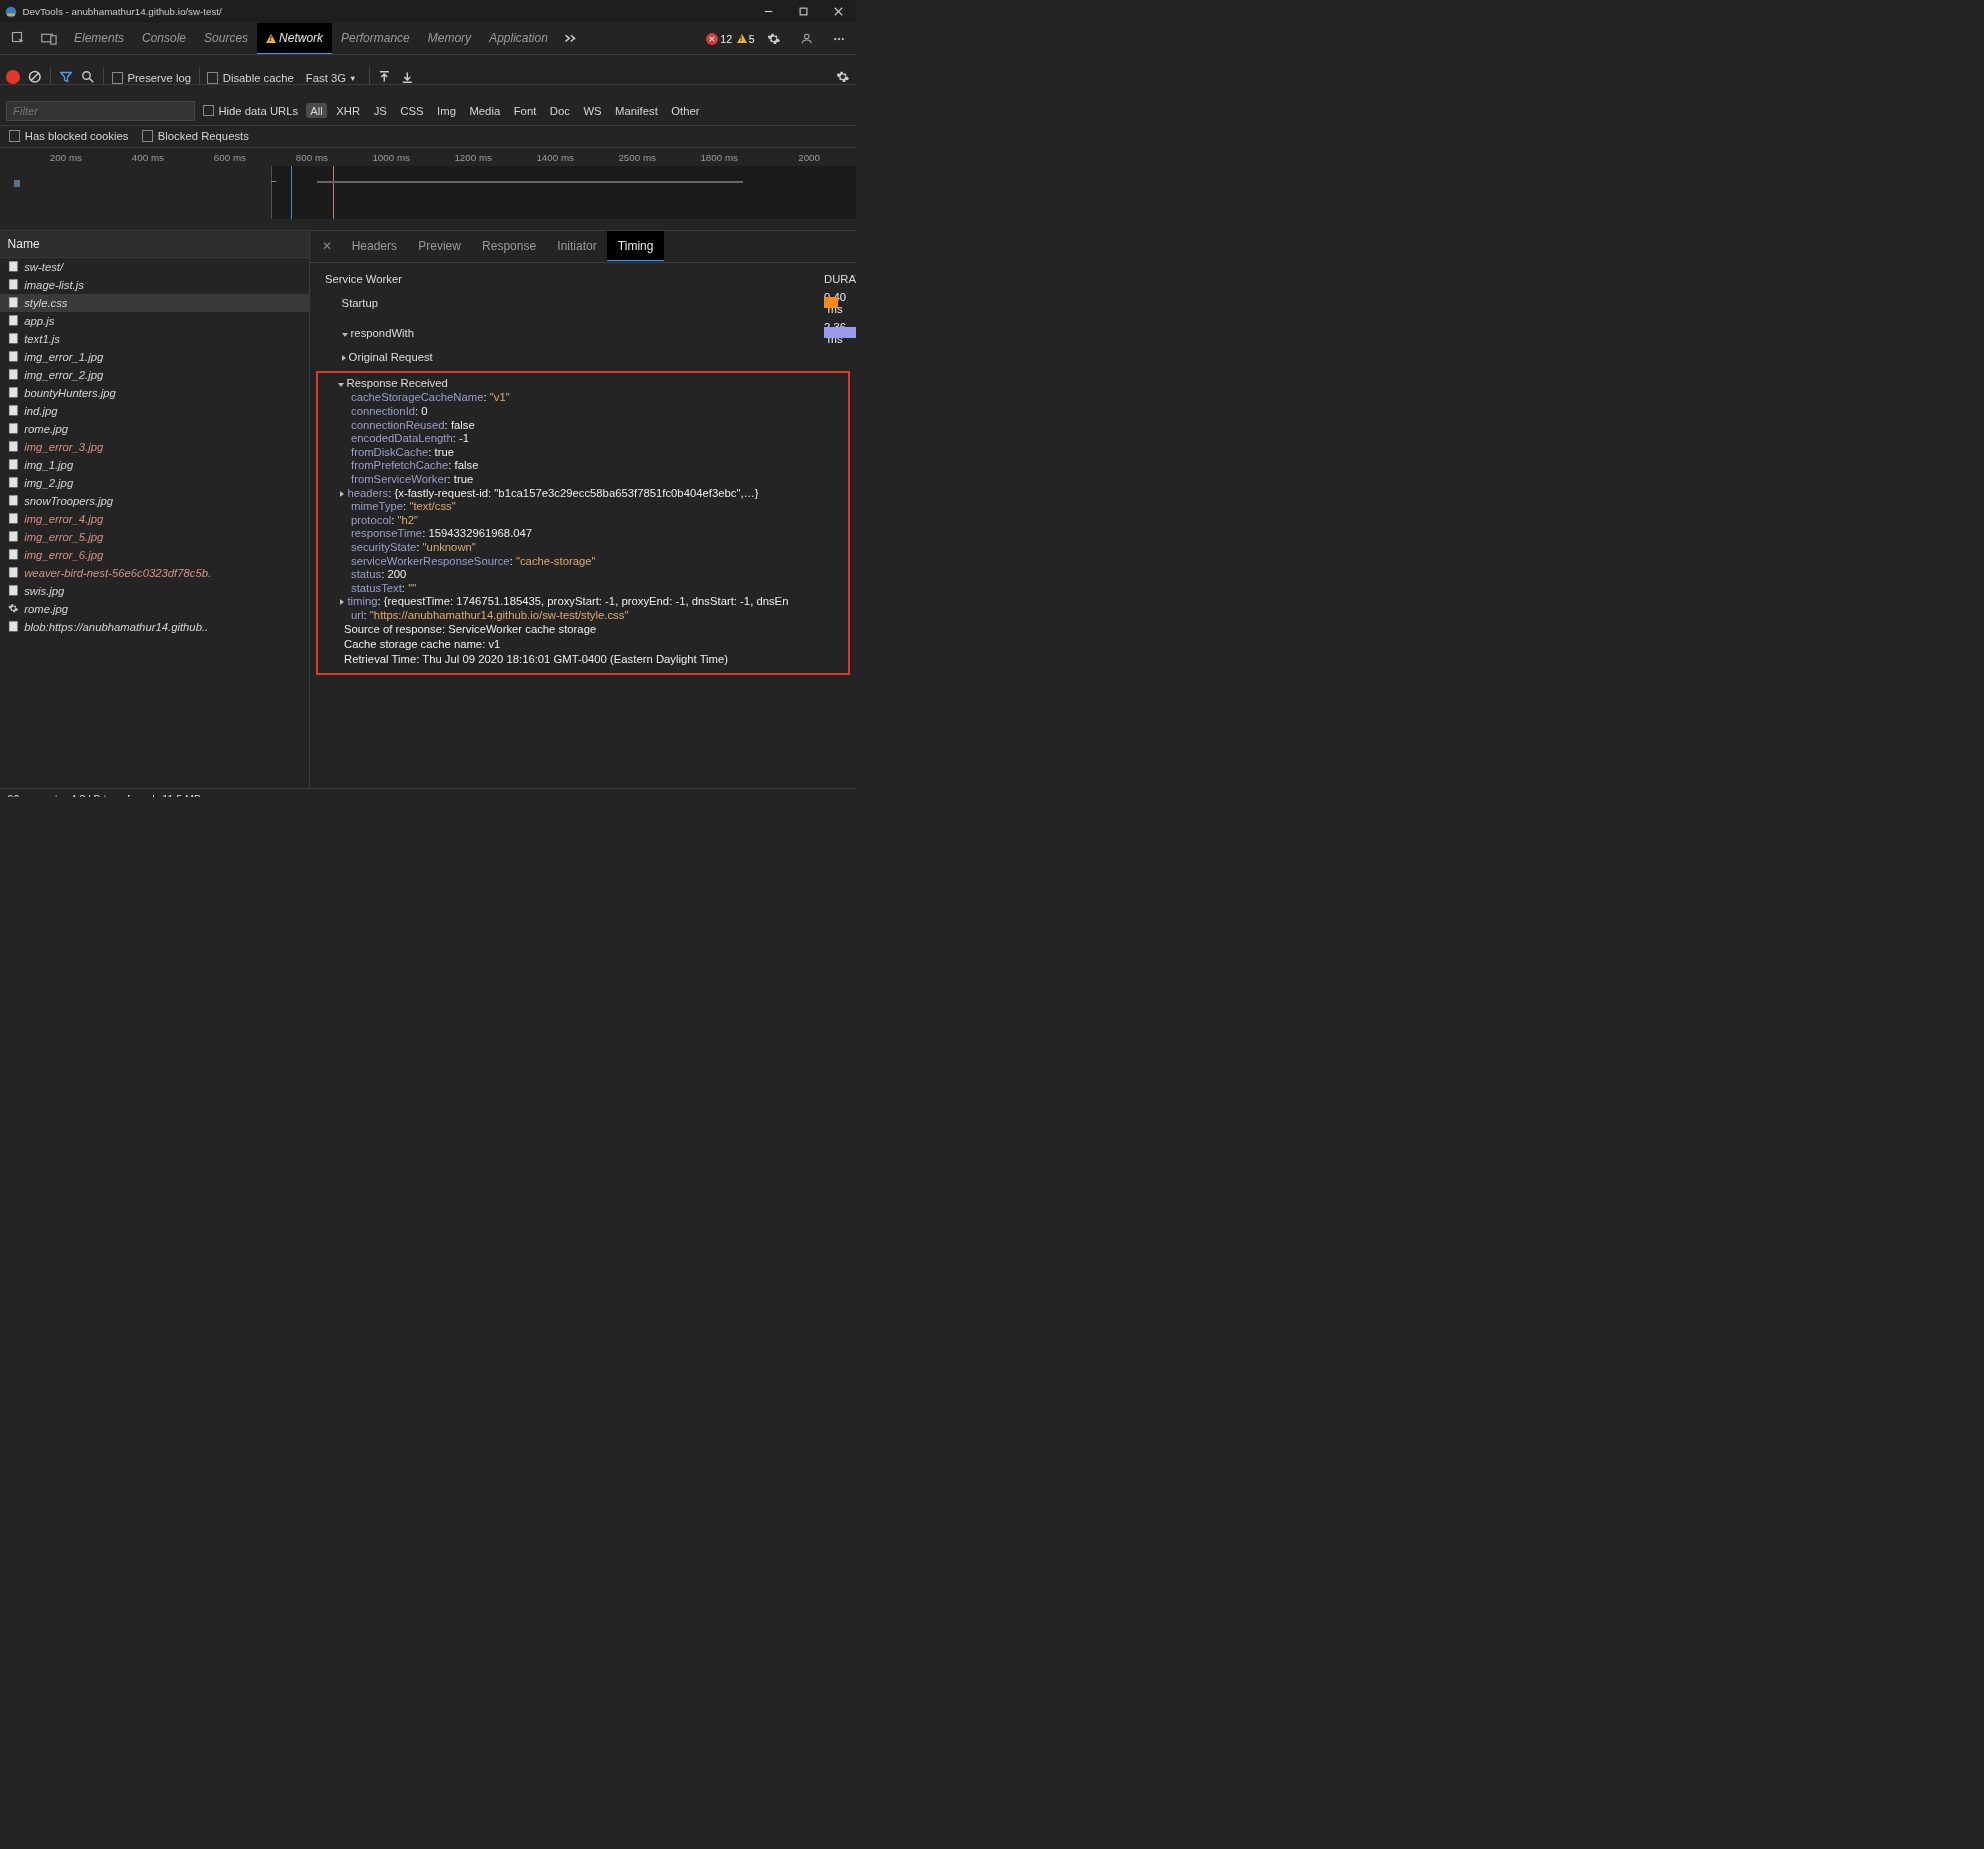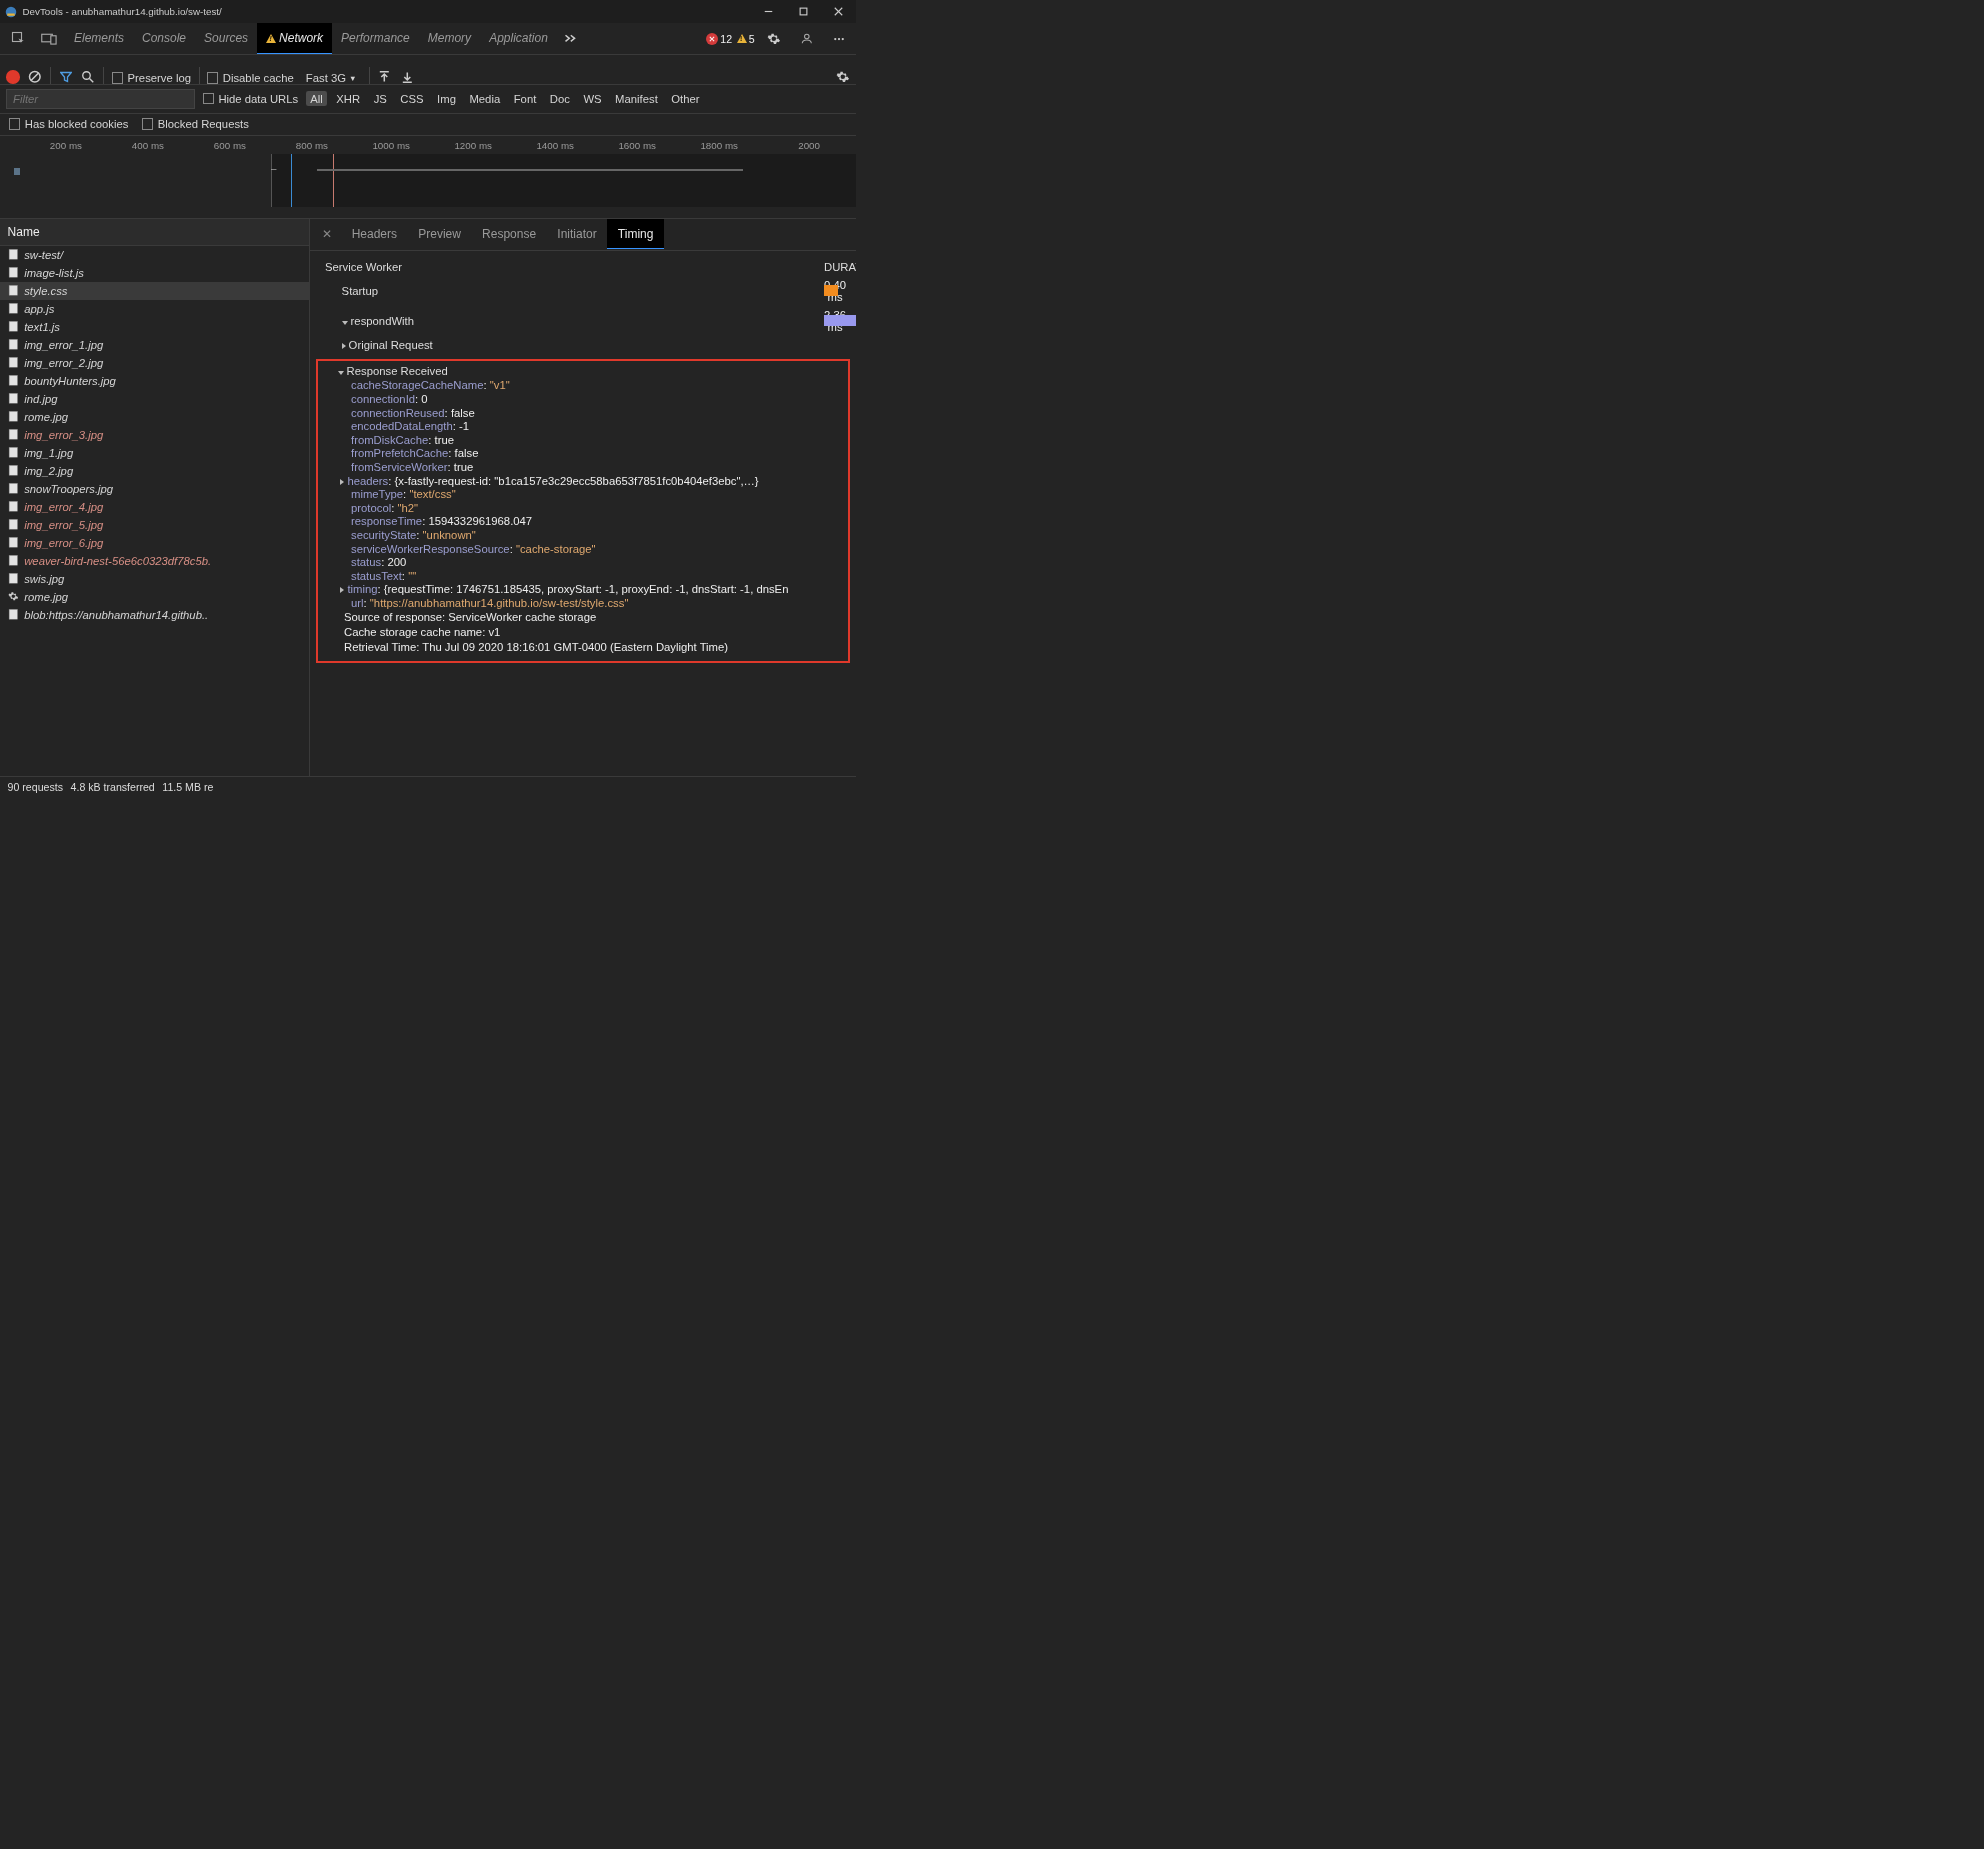--- a/index.html
+++ b/index.html
@@ -77,20 +77,21 @@
   .tb-icon.blue { color:#4f9ee3; }
   .check-row { display:flex; align-items:center; gap:4.5px; color:#d5d5d5; font-size:11.3px;}
   .checkbox { width:11.3px;height:11.3px;border:0.8px solid #888; }
   .throttle { display:flex;align-items:center;gap:3px;font-size:11.3px;color:#d5d5d5; padding:0 4.5px;}
   .throttle .caret { font-size:7.6px; }
   .filterbar {
     background: #242424;
     padding: 3.8px 6px;
     display: flex; flex-wrap: wrap; align-items: center; gap: 7.6px;
     border-bottom: 0.8px solid #3a3a3a;
+    margin-top: 12px;
   }
   .filter-input {
     background: #333;
     border: 0.8px solid #444;
     color: #bbb;
     padding: 3px 6px;
     width: 189px;
     font-size: 11.3px;
     font-style: italic;
   }
@@ -400,21 +401,21 @@
 
 <div class="timeline">
   <div class="tl-ticks" id="tl-ticks">
       <div class="tl-tick">200 ms</div>
       <div class="tl-tick">400 ms</div>
       <div class="tl-tick">600 ms</div>
       <div class="tl-tick">800 ms</div>
       <div class="tl-tick">1000 ms</div>
       <div class="tl-tick">1200 ms</div>
       <div class="tl-tick">1400 ms</div>
-      <div class="tl-tick">1600 ms</div>
+      <div class="tl-tick">2500 ms</div>
       <div class="tl-tick">1800 ms</div>
       <div class="tl-tick">2000</div>
     </div>
   <div class="tl-body">
     <div class="tl-marker"></div>
     <div class="tl-shade"></div>
     <div class="tl-dash">–</div>
     <div class="tl-vline" style="left:291px;background:#3b8cd4;"></div>
     <div class="tl-vline" style="left:333px;background:#c77a6f;"></div>
     <div class="tl-line"></div>

